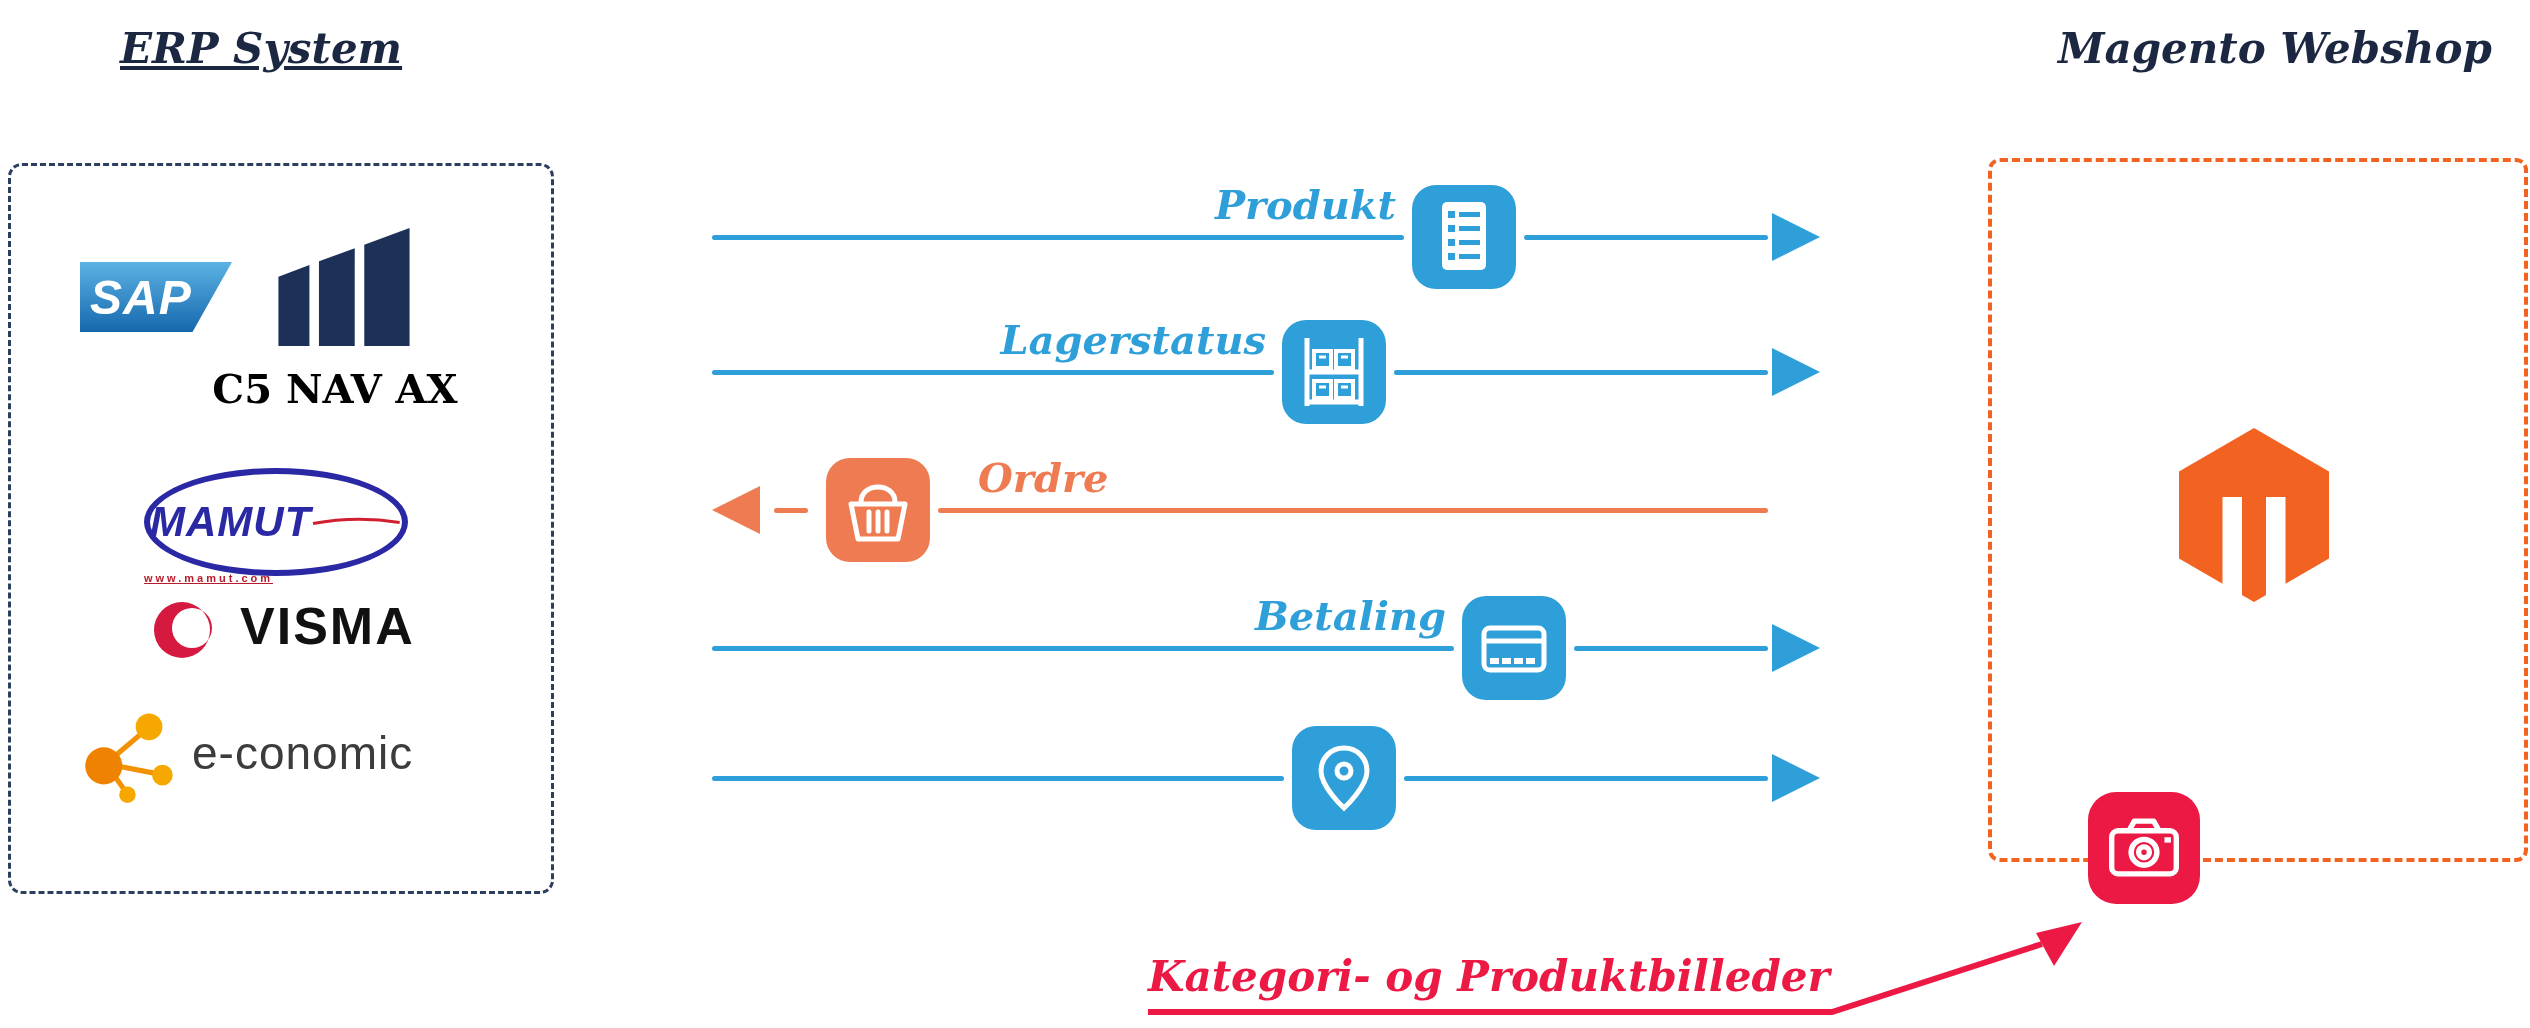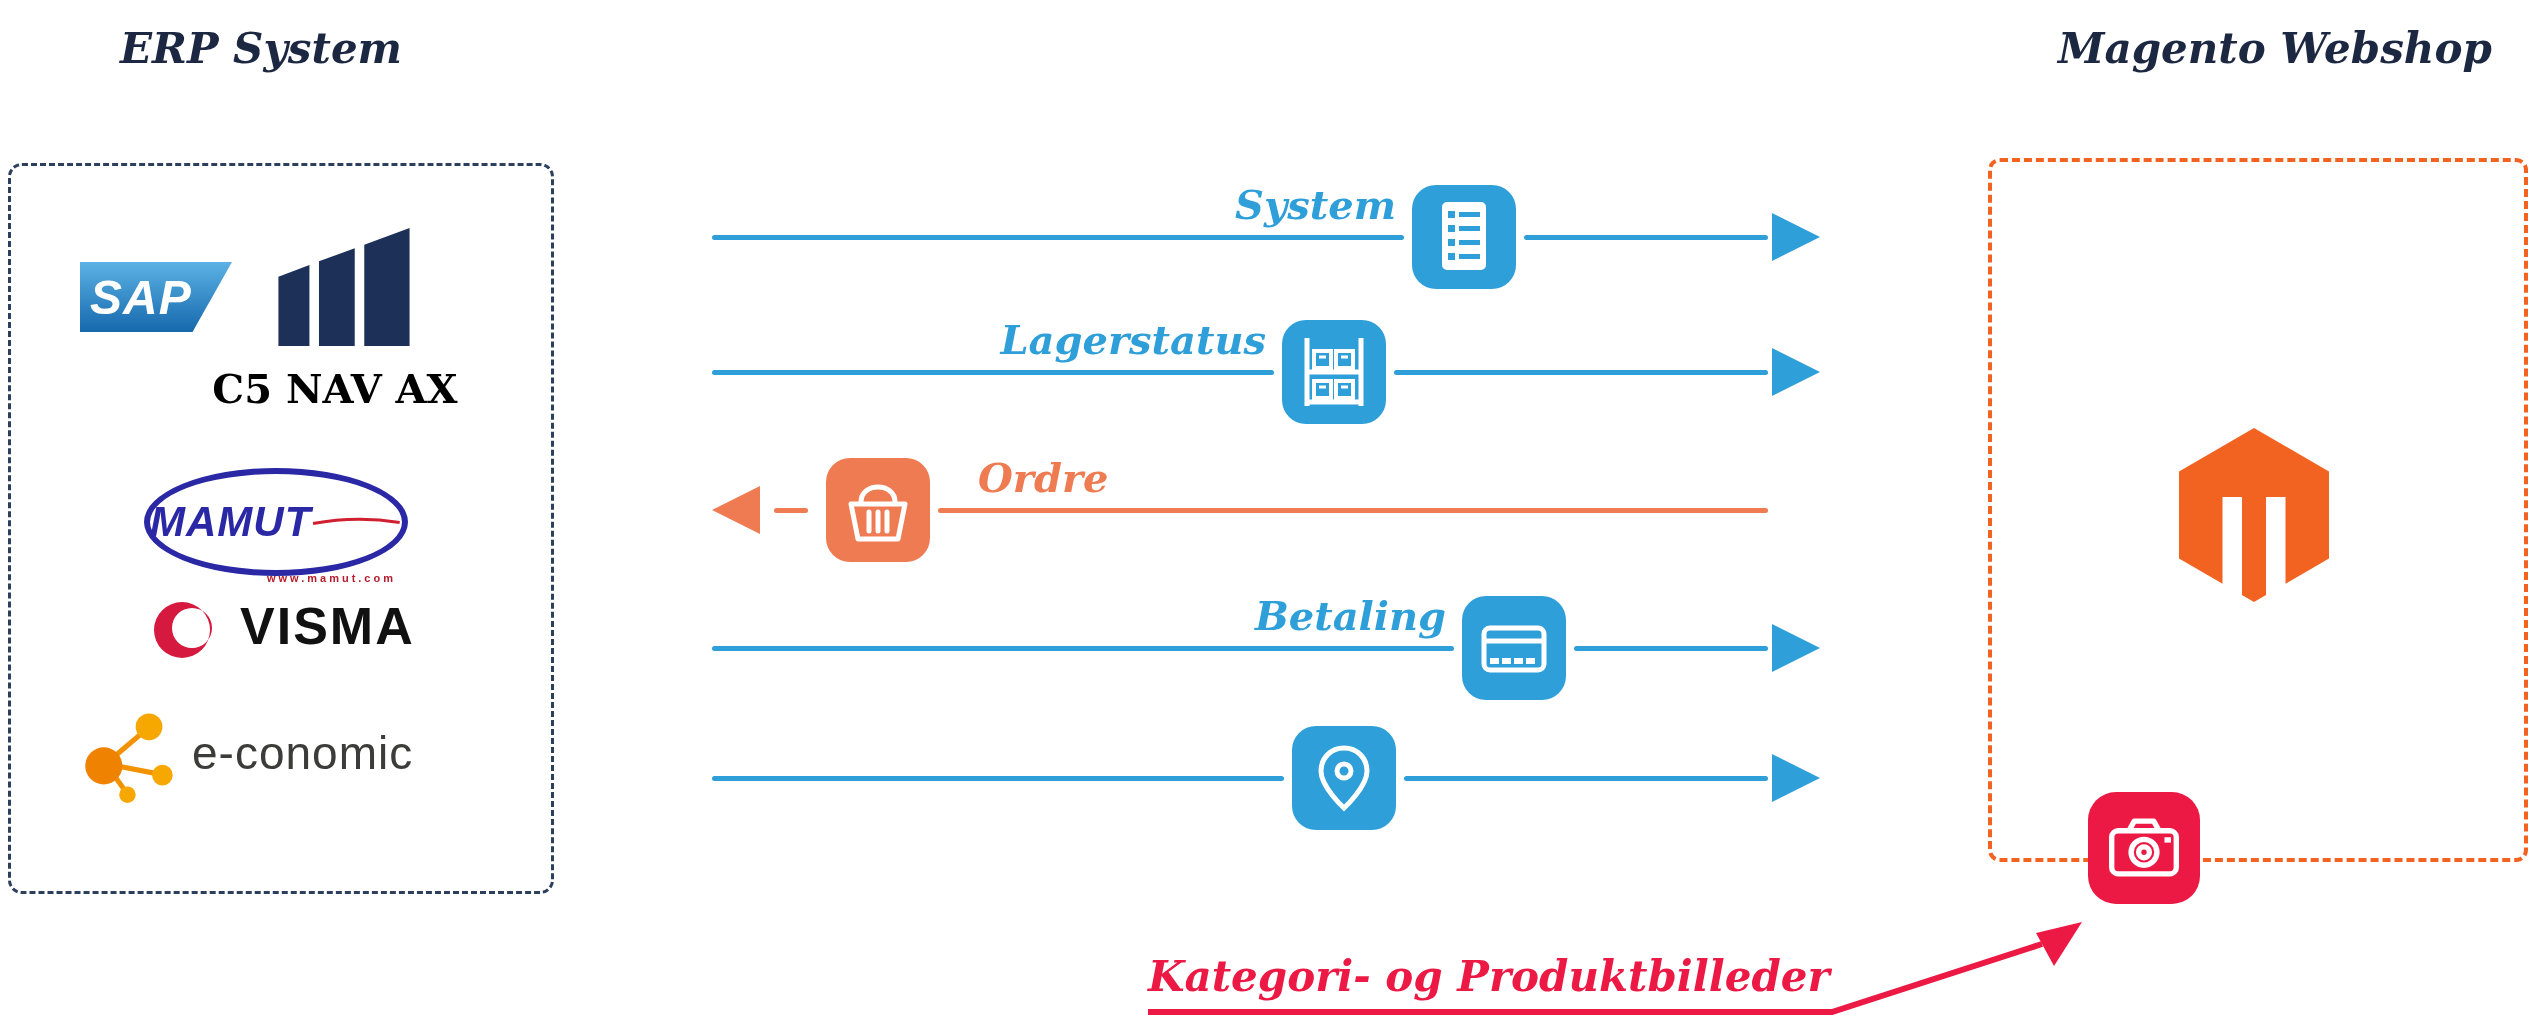--- a/index.html
+++ b/index.html
@@ -24,41 +24,41 @@
             clip-path:polygon(0 0,100% 0,74% 100%,0 100%);
             display:flex;align-items:center;}
   .sap-text{font:italic 800 48px "Liberation Sans",sans-serif;color:#fff;padding-left:10px;letter-spacing:1px;}
   .dynamics-flag{position:absolute;left:278px;top:222px;}
   .c5navax{position:absolute;left:120px;top:365px;width:430px;text-align:center;
            font:700 40px "DejaVu Serif",serif;color:#000000;}
   .mamut-oval{position:absolute;left:144px;top:468px;width:252px;height:96px;
               border:6px solid #2a28a5;border-radius:50%;display:flex;flex-direction:row;
               align-items:center;justify-content:center;}
   .mamut-text{font:italic 800 42px "Liberation Sans",sans-serif;color:#2a28a5;letter-spacing:1px;line-height:1;}
-  .mamut-url{position:absolute;left:144px;top:572px;width:252px;text-align:right;
-             font:700 11px "Liberation Sans",sans-serif;color:#b71c2c;letter-spacing:3px;}
+  .mamut-url{position:absolute;left:144px;top:572px;width:252px;text-align:left;
+             font:700 11px "Liberation Sans",sans-serif;color:#b71c2c;letter-spacing:3px;text-decoration:underline;}
   .visma-swoosh{position:absolute;left:138px;top:598px;}
   .visma-text{position:absolute;left:240px;top:596px;font:800 52px "Liberation Sans",sans-serif;
               color:#111;letter-spacing:2px;}
   .economic-mol{position:absolute;left:72px;top:698px;}
   .economic-text{position:absolute;left:192px;top:726px;font:500 46px "Liberation Sans",sans-serif;
                  color:#3c3c3b;letter-spacing:1px;}
   .magento-logo{position:absolute;left:2179px;top:428px;}
   .camera-box{position:absolute;left:2088px;top:792px;width:112px;height:112px;z-index:3;}
   .annotation-label{position:absolute;left:1148px;top:952px;font:italic 700 42px "DejaVu Serif",serif;
                     color:#ed1945;white-space:nowrap;}
   .annotation-arrow{position:absolute;left:1140px;top:916px;}
   svg{display:block;}
 </style>
 </head>
 <body>
 
 <div class="canvas">
 
-  <div class="title" style="left:120px;top:24px;">ERP System</div>
+  <div class="title" style="left:120px;top:24px;text-decoration:underline;">ERP System</div>
   <div class="title" style="left:2058px;top:24px;">Magento Webshop</div>
 
   <div class="erp-box"></div>
 
   <div class="sap-logo">
     <span class="sap-text">SAP</span>
   </div>
 
   <div class="dynamics-flag">
     <svg width="132" height="124" viewBox="0 0 110 104">
@@ -93,21 +93,21 @@
         <line x1="32" y1="64" x2="52" y2="92"></line>
       </g>
       <circle cx="30" cy="66" r="18" fill="#ef8200"></circle>
       <circle cx="74" cy="28" r="13" fill="#f6a800"></circle>
       <circle cx="87" cy="75" r="10" fill="#f6a800"></circle>
       <circle cx="53" cy="94" r="8" fill="#f6a800"></circle>
     </svg>
   </div>
   <div class="economic-text">e-conomic</div>
 
-  <div class="flow-label" style="left:900px;top:181px;width:496px;text-align:right;">System</div>
+  <div class="flow-label" style="left:900px;top:181px;width:496px;text-align:right;">Produkt</div>
   <div class="flow-line" style="left:712px;top:235px;width:692px;"></div>
   <div class="icon-box" style="left:1412px;top:185px;">
     <svg width="104" height="104" viewBox="0 0 104 104">
       <rect width="104" height="104" rx="24" fill="#2e9fd8"></rect>
       <rect x="30" y="17" width="44" height="68" rx="5" fill="#fff"></rect>
       <g fill="#2e9fd8">
         <rect x="36" y="26" width="7" height="7"></rect>
           <rect x="47" y="27" width="21" height="5"></rect>
         <rect x="36" y="40" width="7" height="7"></rect>
           <rect x="47" y="41" width="21" height="5"></rect>

